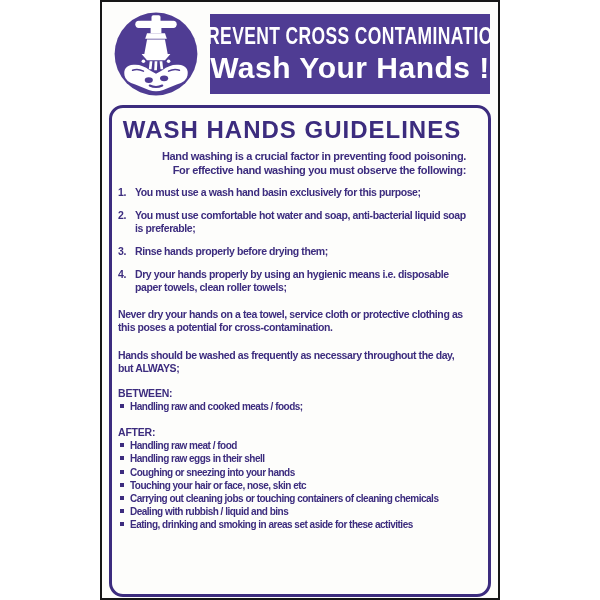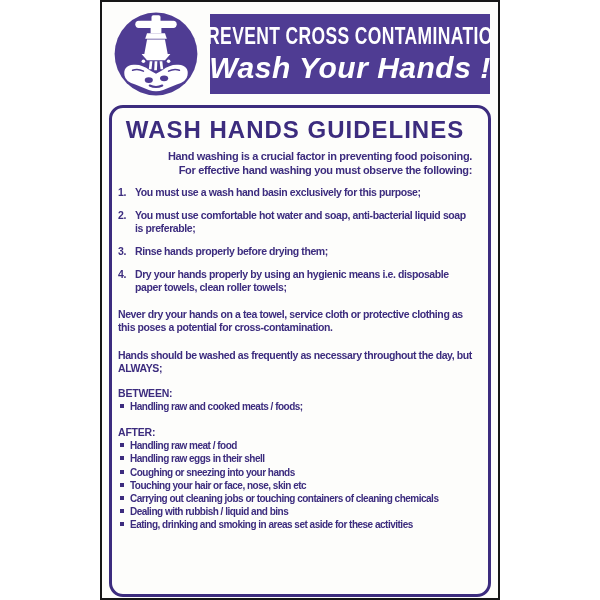--- a/index.html
+++ b/index.html
@@ -14,28 +14,28 @@
   .banner{
     flex:1;margin-left:9px;height:80px;background:var(--purple);
     display:flex;flex-direction:column;align-items:center;justify-content:center;
     color:#ffffff;overflow:hidden;
   }
   .banner-line1{
     font-weight:bold;font-size:23px;white-space:nowrap;
     transform:scaleX(0.76);transform-origin:center;letter-spacing:0.5px;
   }
   .banner-line2{
-    font-weight:bold;font-style:italic;font-size:30px;white-space:nowrap;
+    font-weight:bold;font-size:30px;white-space:nowrap;
     letter-spacing:0.5px;margin-top:1px;
   }
   
   .gbox{
     margin:2px 7px 0 7px;height:476px;box-sizing:content-box;
     border:3px solid var(--ink);border-radius:14px;
-    padding:6px 16px 4px 6px;color:var(--ink);overflow:hidden;
+    padding:6px 22px 4px 6px;color:var(--ink);overflow:hidden;
   }
   .gtitle{
     text-align:center;font-weight:bold;font-size:24px;letter-spacing:1px;
     margin-top:2px;white-space:nowrap;
   }
   .intro{text-align:right;font-weight:bold;font-size:11px;letter-spacing:-0.35px;
     margin-top:6px;line-height:1.25;}
   .intro div{white-space:nowrap;}
   .numbered{margin:8px 0 0 0;padding:0;list-style:none;counter-reset:gl;}
   .numbered li{

